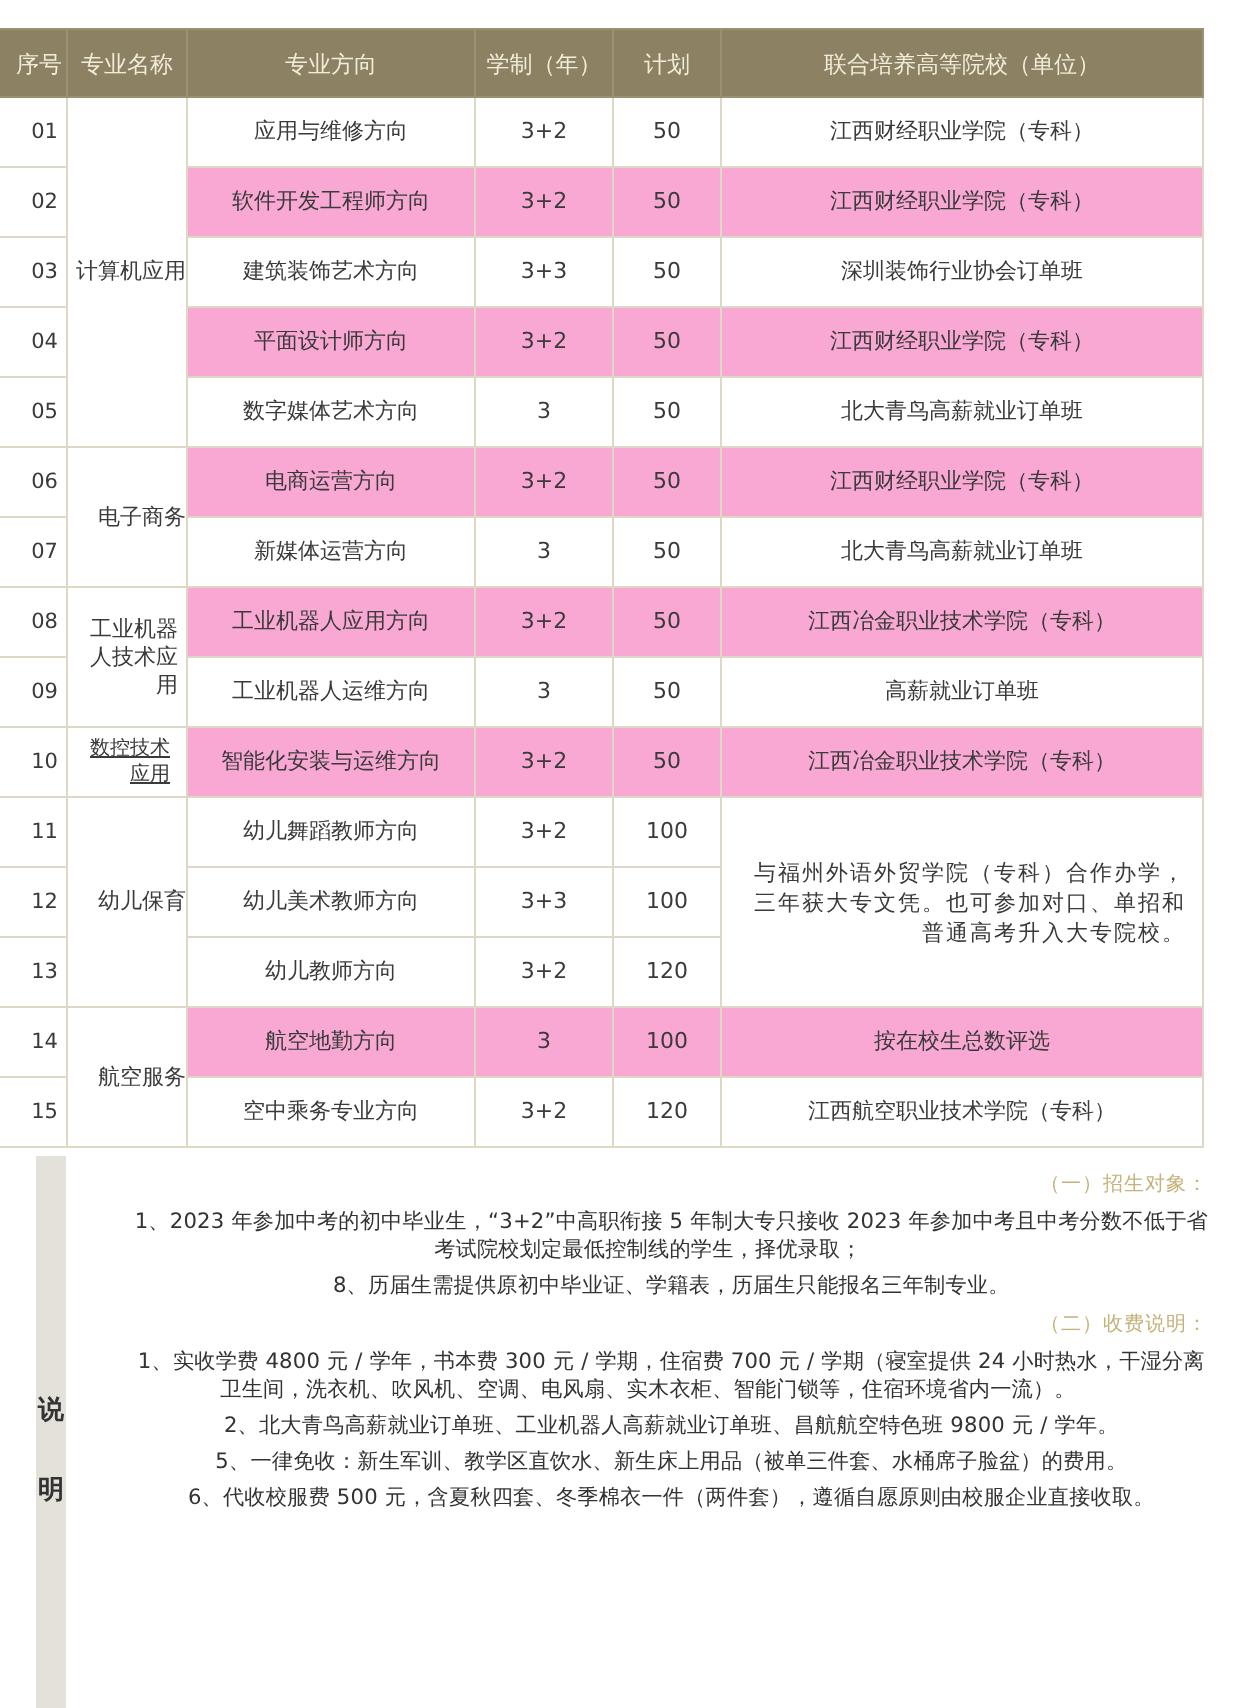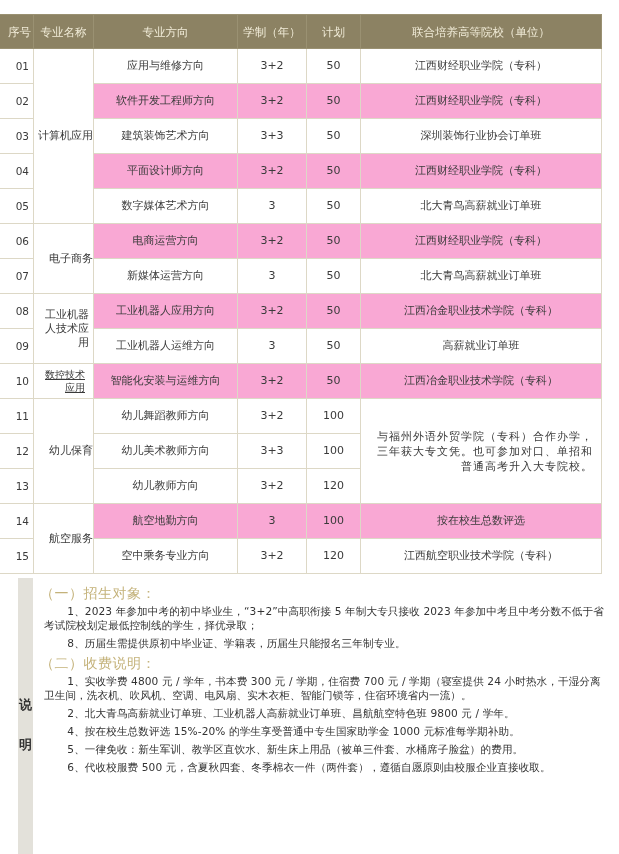--- a/index.html
+++ b/index.html
@@ -17,23 +17,23 @@
   table.plan td.no { text-align: right; padding-right: 4px; font-size: 10.5px; background:#fff; }
   table.plan td.major { background: #fff; font-size: 11px; text-align: right; }
   table.plan td.major.small { font-size: 10px; line-height: 13px; text-decoration: underline; }
   table.plan td.note { text-align: right; padding: 0 8px 0 14px; font-size: 11px; line-height: 15px;
                        letter-spacing: 1px; background:#fff; }
   .notes { position: absolute; left: 18px; top: 578px; width: 583px; height: 276px; }
   .notes .strip { position: absolute; left: 0; top: 0; width: 15px; height: 276px; background: #e3e1da; }
   .notes .strip span { position: absolute; left: 0; width: 15px; font-size: 13px; font-weight: bold; color: #333;
                        text-align: center; overflow: hidden; }
   .notes .body { position: absolute; left: 26px; top: 6px; width: 560px; }
-  .notes .sec { color: #c4b27a; font-size: 14px; line-height: 18px; margin: 0 0 2px -4px; letter-spacing: 0.5px; }
+  .notes .sec { color: #c4b27a; font-size: 10px; line-height: 18px; margin: 0 0 2px -4px; letter-spacing: 0.5px; text-align: right; }
   .notes p { margin: 0 0 4px 0; font-size: 10.6px; line-height: 14px; color: #333; text-indent: 2.2em;
-             letter-spacing: 0.1px; }
+             letter-spacing: 0.1px; text-align: center; }
 </style>
 </head>
 <body>
 
 <div class="page">
   <table class="plan">
     <colgroup>
       <col style="width:45px">
         <col style="width:60px">
         <col style="width:144px">
@@ -169,18 +169,17 @@
       <span style="top:118px">说</span>
       <span style="top:158px">明</span>
     </div>
     <div class="body">
       <div class="sec">（一）招生对象：</div>
       <p>1、2023 年参加中考的初中毕业生，“3+2”中高职衔接 5 年制大专只接收 2023 年参加中考且中考分数不低于省考试院校划定最低控制线的学生，择优录取；</p>
       <p>8、历届生需提供原初中毕业证、学籍表，历届生只能报名三年制专业。</p>
       <div class="sec">（二）收费说明：</div>
       <p>1、实收学费 4800 元 / 学年，书本费 300 元 / 学期，住宿费 700 元 / 学期（寝室提供 24 小时热水，干湿分离卫生间，洗衣机、吹风机、空调、电风扇、实木衣柜、智能门锁等，住宿环境省内一流）。</p>
       <p>2、北大青鸟高薪就业订单班、工业机器人高薪就业订单班、昌航航空特色班 9800 元 / 学年。</p>
-      <p>4、按在校生总数评选 15%-20% 的学生享受普通中专生国家助学金 1000 元标准每学期补助。</p>
       <p>5、一律免收：新生军训、教学区直饮水、新生床上用品（被单三件套、水桶席子脸盆）的费用。</p>
       <p>6、代收校服费 500 元，含夏秋四套、冬季棉衣一件（两件套），遵循自愿原则由校服企业直接收取。</p>
     </div>
   </div>
 </div>
 
 </body></html>

